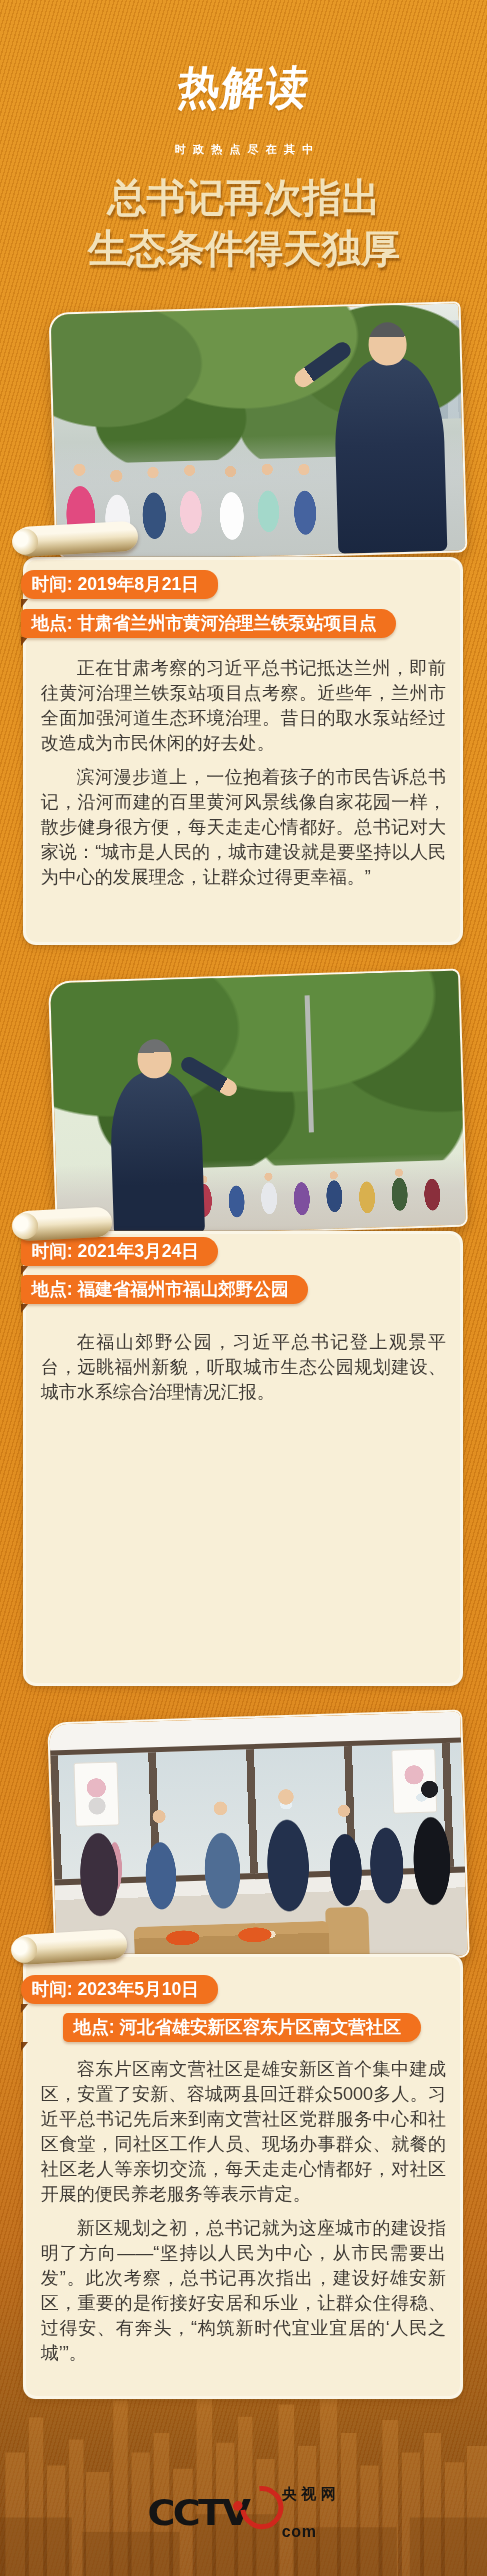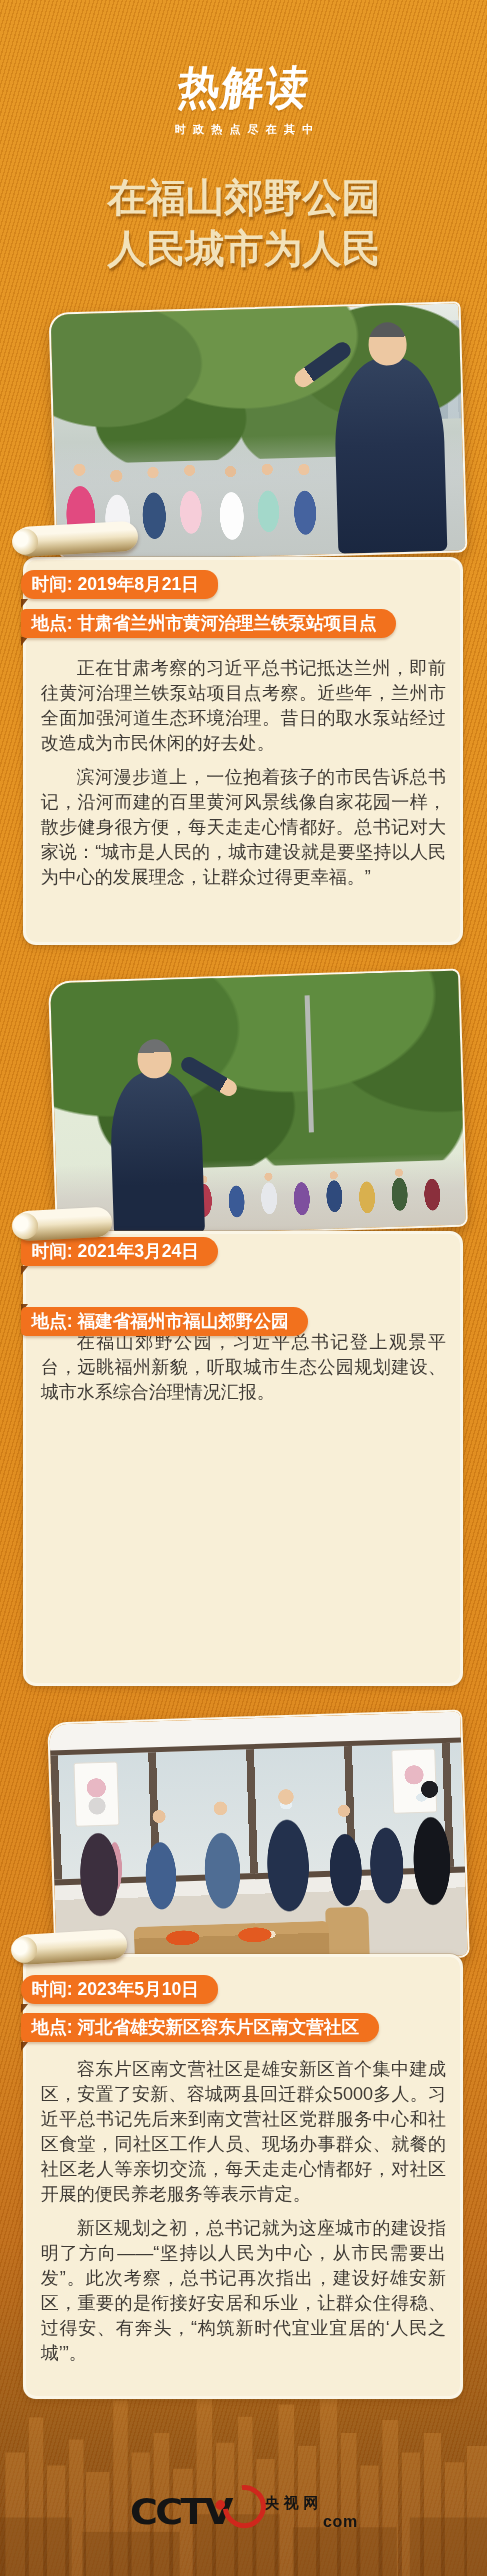--- a/index.html
+++ b/index.html
@@ -7,21 +7,21 @@
   .page{position:relative;width:488px;height:2576px;overflow:hidden;background:#e08a1a;}
   
   .bg{position:absolute;inset:0;z-index:0;
     background:linear-gradient(180deg,#e59521 0%,#e3901e 28%,#df8a1b 58%,#d8821c 78%,#c06d1a 87%,#9a5a17 94%,#7f4614 100%);}
   .bg::after{content:"";position:absolute;inset:0;
     background:repeating-linear-gradient(106deg,rgba(146,72,4,.20) 0 1.3px,rgba(255,214,140,.05) 1.3px 3.9px);}
   
   .logo-wrap{position:absolute;top:60px;left:0;right:0;text-align:center;z-index:2;}
   .logo-title{display:inline-block;font-size:42px;font-weight:900;color:#ffffff;letter-spacing:2px;
     transform:skewX(-7deg) scaleY(1.08);text-shadow:0 1.3px 1.3px rgba(120,60,0,.18);}
-  .logo-sub{margin-top:6px;font-size:11px;font-weight:700;color:#ffffff;letter-spacing:7.2px;padding-left:7.2px;}
+  .logo-sub{margin-top:26px;font-size:11px;font-weight:700;color:#ffffff;letter-spacing:7.2px;padding-left:7.2px;}
   .main-title{position:absolute;top:172px;left:0;right:0;z-index:2;text-align:center;
     font-size:39px;line-height:51px;font-weight:900;color:#f2e2ba;
     text-shadow:1.3px 2.6px 2px rgba(110,55,0,.5);}
   
   .ph{position:absolute;z-index:2;overflow:hidden;border:2px solid #fbf8ee;
     box-shadow:0 5.2px 11.7px rgba(92,45,0,.38);}
   .ph.s1{left:52px;top:307px;width:408px;height:247px;transform:rotate(-1.6deg);border-radius:19.5px 6.5px 9px 22px;}
   .ph.s2{left:52px;top:975px;width:408px;height:254px;transform:rotate(-1.8deg);border-radius:22px 7.8px 9px 19.5px;}
   .ph.s3{left:51px;top:1716px;width:411px;height:244px;transform:rotate(-1.8deg);border-radius:19.5px 7.8px 9px 22px;}
   .pl{position:absolute;}
@@ -135,59 +135,59 @@
     border:3.3px solid #fbf6e7;border-radius:13px;box-sizing:border-box;
     box-shadow:0 0 0 0.7px rgba(160,120,60,.35),0 2.6px 6.5px rgba(110,55,0,.25);}
   .card.s1{top:557px;height:388px;}
   .card.s2{top:1231px;height:455px;}
   .card.s3{top:1954px;height:445px;}
   .pill{position:absolute;left:-5.2px;height:29px;line-height:29px;z-index:5;white-space:nowrap;
     background:#f2711d;color:#ffffff;font-size:17.6px;font-weight:700;
     padding:0 19.5px 0 10.4px;border-radius:5.2px 15px 15px 5.2px;
     box-shadow:0 2px 2.6px rgba(120,50,0,.25);}
   .card.s1 .pill.time{top:10.4px;border-radius:13px;} .card.s1 .pill.loc{top:49px;}
-  .card.s2 .pill.time{top:3.3px;}  .card.s2 .pill.loc{top:41px;margin-top:32px;}
-  .card.s3 .pill.time{top:18px;border-radius:14px;} .card.s3 .pill.loc{top:56px;}
+  .card.s2 .pill.time{top:3.3px;}  .card.s2 .pill.loc{top:41px;}
+  .card.s3 .pill.time{top:18px;border-radius:14px;} .card.s3 .pill.loc{top:56px;margin-left:42px;}
   .fold{position:absolute;left:-5.2px;width:0;height:0;z-index:4;
     border-left:7.8px solid rgba(118,55,6,.9);border-bottom:9px solid transparent;}
   .card.s1 .fold.f1{top:39px;} .card.s1 .fold.f2{top:77px;}
   .card.s2 .fold.f1{top:32px;} .card.s2 .fold.f2{top:70px;}
   .card.s3 .fold.f1{top:47px;} .card.s3 .fold.f2{top:85px;}
   .body{position:absolute;left:14.3px;right:14.3px;color:#3e3a35;font-size:18px;line-height:25px;
     text-align:justify;z-index:3;}
   .card.s1 .body{top:96px;} .card.s2 .body{top:96px;} .card.s3 .body{top:100px;}
   .body p{margin:0 0 9px 0;text-indent:2em;}
   
   .skyline{position:absolute;left:0;bottom:0;width:488px;height:221px;z-index:1;}
   .cctv{position:absolute;top:2485px;left:50%;transform:translateX(-50%);
     display:flex;align-items:center;z-index:2;color:#141414;}
   .cctv-word{font-size:38px;font-weight:900;letter-spacing:-2.6px;transform:scaleY(.92);
     font-family:"DejaVu Sans","Liberation Sans",sans-serif;}
   .cctv-ring{position:relative;width:32.5px;height:32.5px;border:5.9px solid #cf271c;border-radius:50%;
     border-left-color:transparent;transform:rotate(38deg);margin:0 1.3px 11.7px -7.8px;}
   .cctv-ring::after{content:"";position:absolute;width:9.8px;height:9.8px;border-radius:50%;
     background:#cf271c;left:-8.5px;bottom:-2.6px;}
-  .cctv-right{display:flex;margin-left:-2.6px;}
+  .cctv-right{display:flex;flex-direction:column;margin-left:-2.6px;}
   .cctv-cn{font-size:15px;font-weight:700;letter-spacing:4.6px;}
   .cctv-com{font-size:16px;font-weight:700;letter-spacing:0.7px;margin-top:19px;}
 </style>
 </head>
 <body>
 
 <div class="page">
   <div class="bg"></div>
 
   <div class="logo-wrap">
     <div class="logo-title">热解读</div>
     <div class="logo-sub">时政热点尽在其中</div>
   </div>
 
   <div class="main-title">
-    <div>在福山郊野公园</div>
-    <div>人民城市为人民</div>
+    <div>总书记再次指出</div>
+    <div>生态条件得天独厚</div>
   </div>
 
   <div class="ph s1">
     <div class="pl p1-sky"></div>
     <div class="pl p1-city"></div>
     <div class="pl p1-trees"></div>
     <div class="pl p1-crowd"></div>
     <div class="pl p1-leader"></div>
   </div>
   <div class="curl s1"></div>

